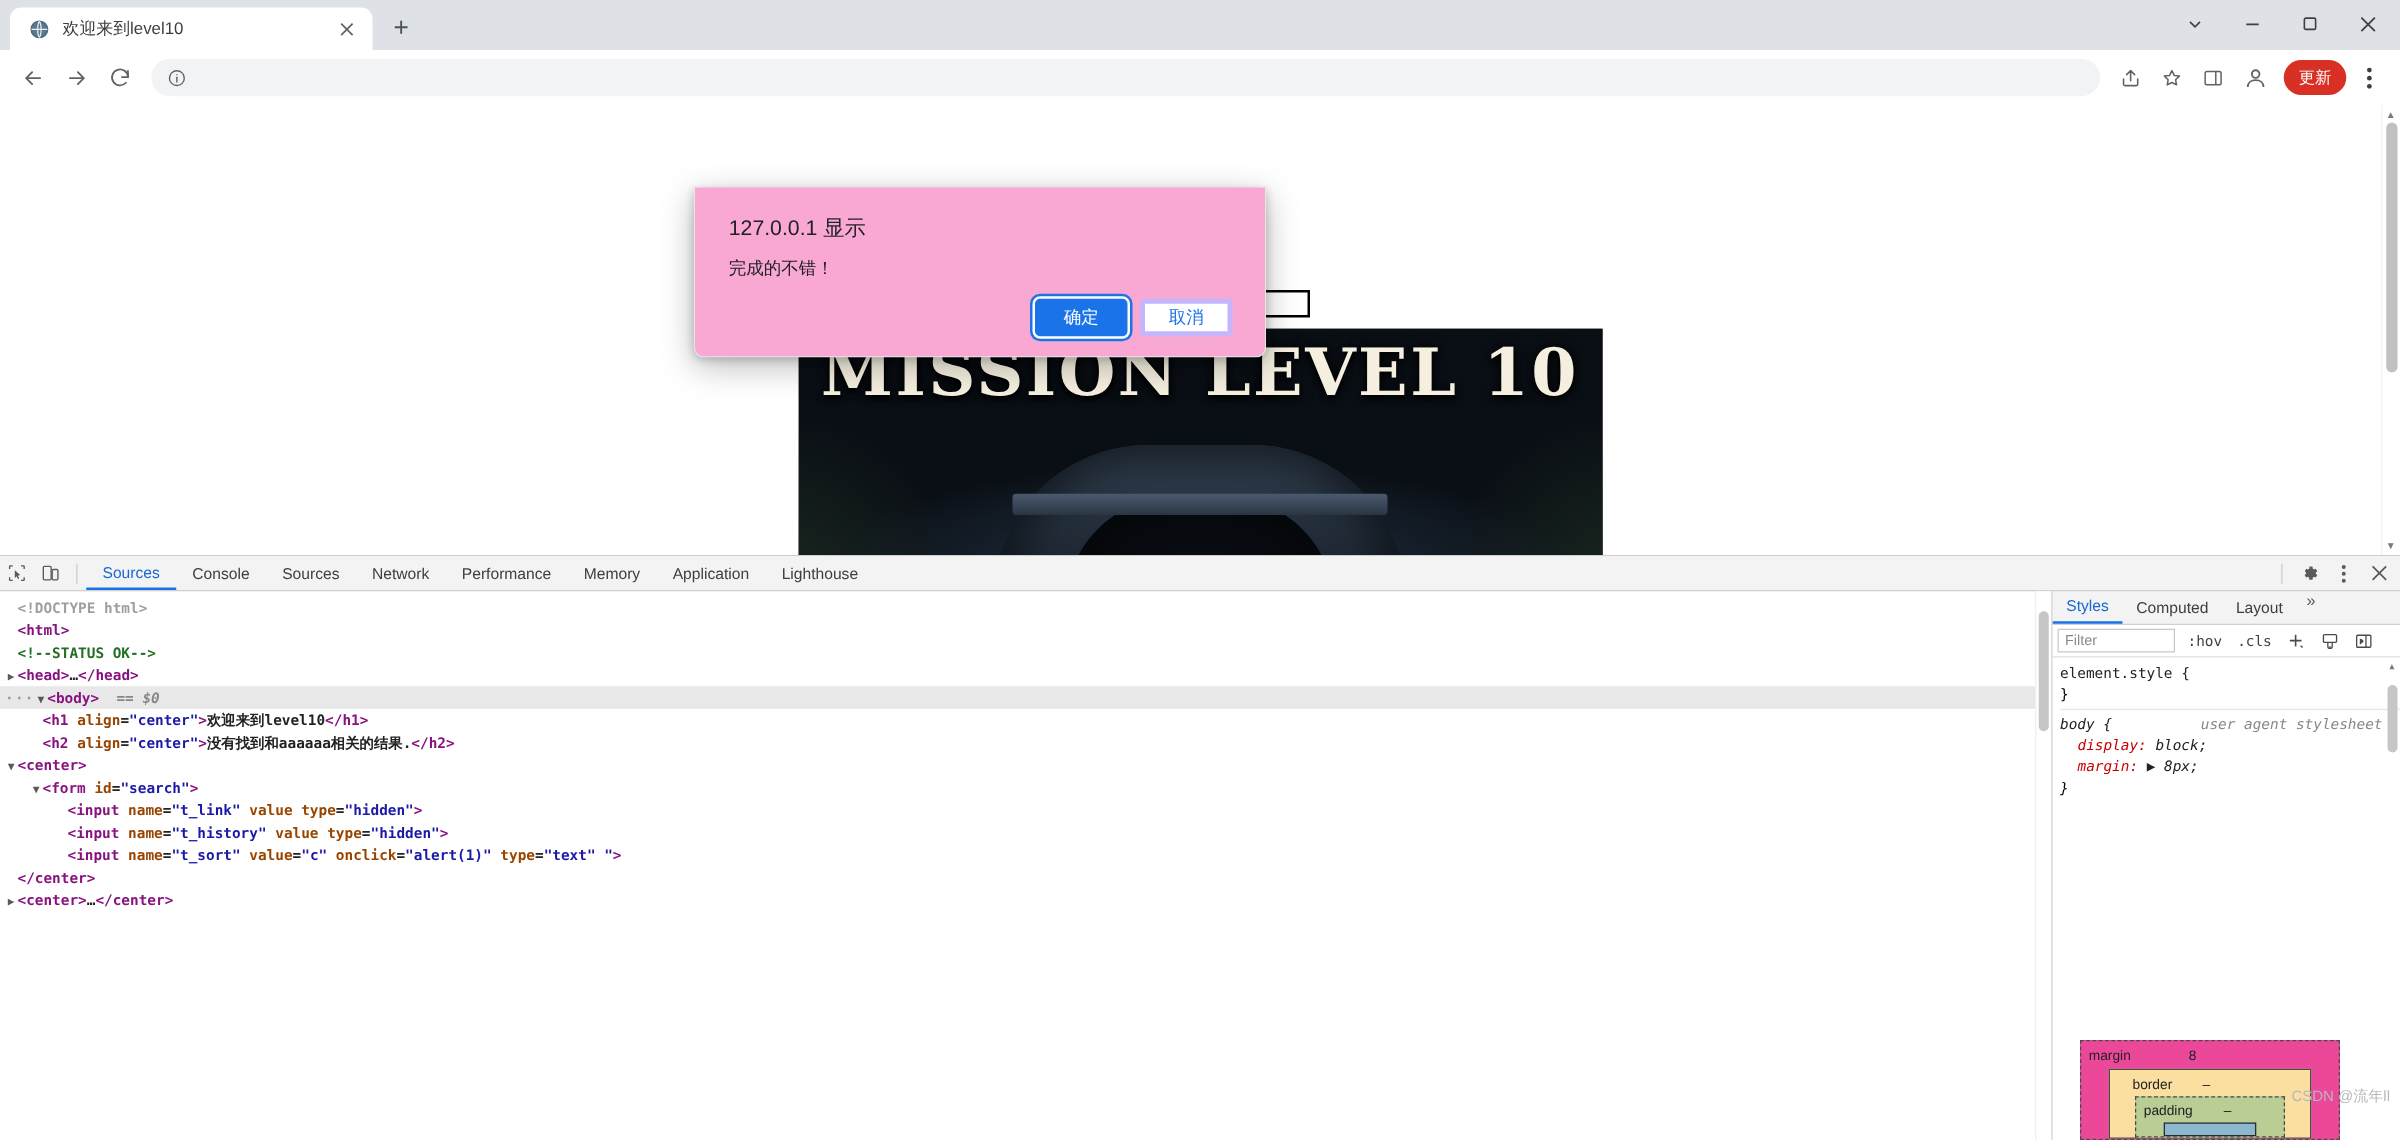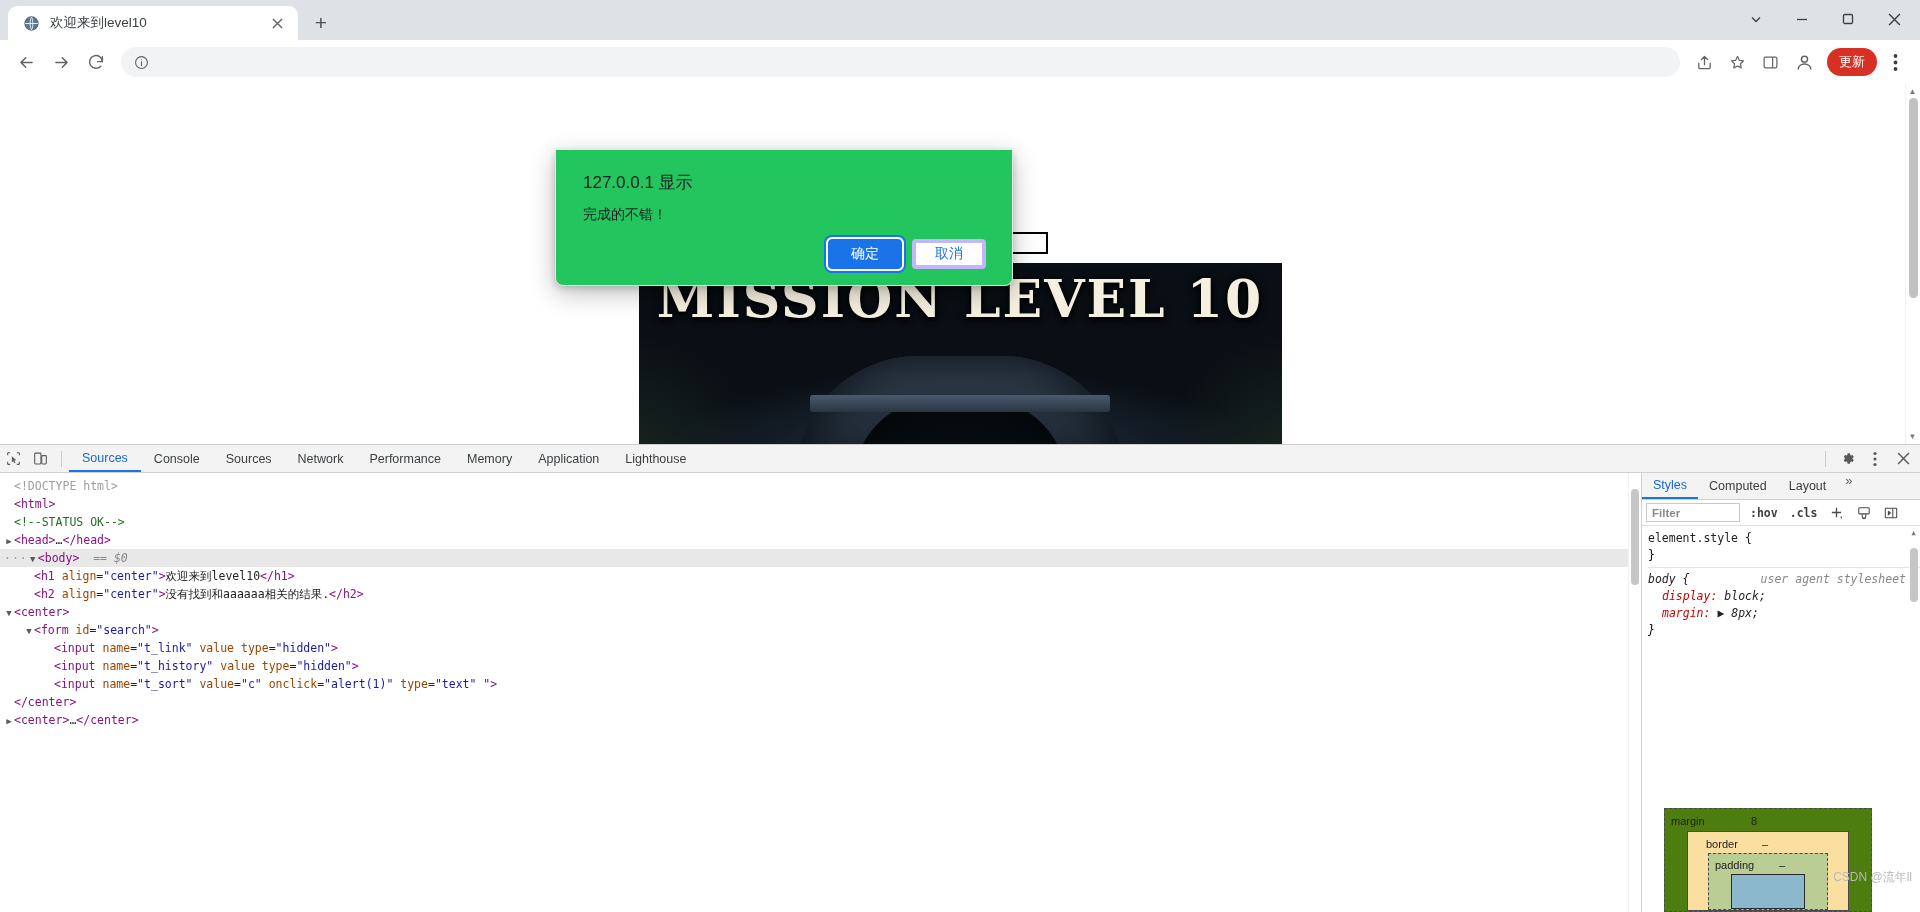--- a/index.html
+++ b/index.html
@@ -156,21 +156,21 @@
   .banner-title {
     position: absolute; top: 10px; left: 0; right: 0; text-align: center;
     font-family: "DejaVu Serif", "Liberation Serif", serif;
     font-size: 52px; font-weight: 700; color: #f4efdf;
     letter-spacing: 2px; line-height: 1;
     text-shadow: 0 0 10px rgba(0,0,0,.9), 0 3px 5px rgba(0,0,0,.95);
     white-space: nowrap;
   }
   .dialog {
     position: absolute; left: 555px; top: 66px; width: 458px; height: 136px;
-    background: #22c55e; border-radius: 8px;
+    background: #f9a8d4; border-radius: 8px;
     box-shadow: 0 2px 7px rgba(0,0,0,.18), 0 7px 26px rgba(0,0,0,.26);
     border: 1px solid #e6e6e6; border-top: none;
     border-radius: 0 0 8px 8px;
   }
   .dialog-origin {
     font-size: 17px; color: #202124; padding: 24px 0 0 27px; line-height: 1;
   }
   .dialog-message {
     font-size: 14px; color: #202124; padding: 15px 0 0 27px;
   }
@@ -223,21 +223,21 @@
   .dt-vsep { width: 1px; height: 16px; background: #ccc; margin: 0 6px; }
 
   .dt-body { flex: 1; display: flex; min-height: 0; }
 
   .dt-elements {
     flex: 1; overflow: hidden; position: relative;
     font-family: "DejaVu Sans Mono", "Liberation Mono", monospace;
     font-size: 11.5px; line-height: 18px; padding-top: 4px;
     border-right: 1px solid #d0d0d0;
   }
-  .dt-line { white-space: pre; padding-left: 2px; height: 18px; }
+  .dt-line { white-space: pre; padding-left: 2px; height: 18px; font-weight: bold; }
   .dt-line.selected { background: #e8e8e8; }
   .tri {
     display: inline-block; width: 10px; color: #5a5a5a; font-size: 9px;
     text-align: center;
   }
   .dots { color: #9a9a9a; letter-spacing: 1px; }
   .tg { color: #881280; }
   .at { color: #994500; }
   .av { color: #1a1aa6; }
   .tx { color: #222; }
@@ -264,21 +264,21 @@
   }
   .st-tab {
     padding: 0 11px; height: 26px; display: flex; align-items: center;
     font-size: 12.5px; color: #3c4043;
   }
   .st-tab.active { color: #1967d2; border-bottom: 2px solid #1a73e8; }
   .st-more { padding: 0 8px; color: #5a5a5a; font-size: 13px; }
 
   .st-filterbar {
     height: 26px; display: flex; align-items: center; gap: 8px;
-    border-bottom: 1px solid #e0e0e0; padding: 0 4px; flex: none; font-weight: bold;
+    border-bottom: 1px solid #e0e0e0; padding: 0 4px; flex: none;
   }
   .st-filter-input {
     width: 94px; height: 19px; border: 1px solid #c9c9c9; background: #fff;
     font-size: 11.5px; color: #8a8a8a; padding: 0 5px;
     display: flex; align-items: center;
     font-family: "Liberation Sans", sans-serif;
   }
   .st-chip {
     font-family: "DejaVu Sans Mono", monospace; font-size: 11.5px;
     color: #3c4043; padding: 0 2px;
@@ -308,22 +308,22 @@
     background: #c6c6c6; border-radius: 4px;
   }
   .st-up-arrow {
     position: absolute; right: 1px; top: 2px; width: 11px; height: 11px;
     display: flex; align-items: center; justify-content: center;
     color: #777; font-size: 7px;
   }
 
   
   .boxmodel {
-    position: absolute; left: 22px; bottom: 0; width: 208px; height: 104px;
-    background: #4d7c0f; border: 1px dashed #4a4a4a;
+    position: absolute; left: 22px; bottom: 0; width: 208px; height: 80px;
+    background: #ec4899; border: 1px dashed #4a4a4a;
     font-family: "Liberation Sans", sans-serif; font-size: 11px; color: #222;
   }
   .bm-label { position: absolute; }
   .bm-margin-label { left: 6px; top: 4px; }
   .bm-margin-val { left: 86px; top: 4px; }
   .bm-border {
     position: absolute; left: 22px; top: 22px; right: 22px; bottom: 0;
     background: #fbdfa0; border: 1px solid #4a4a4a;
   }
   .bm-border-label { left: 18px; top: 4px; }

